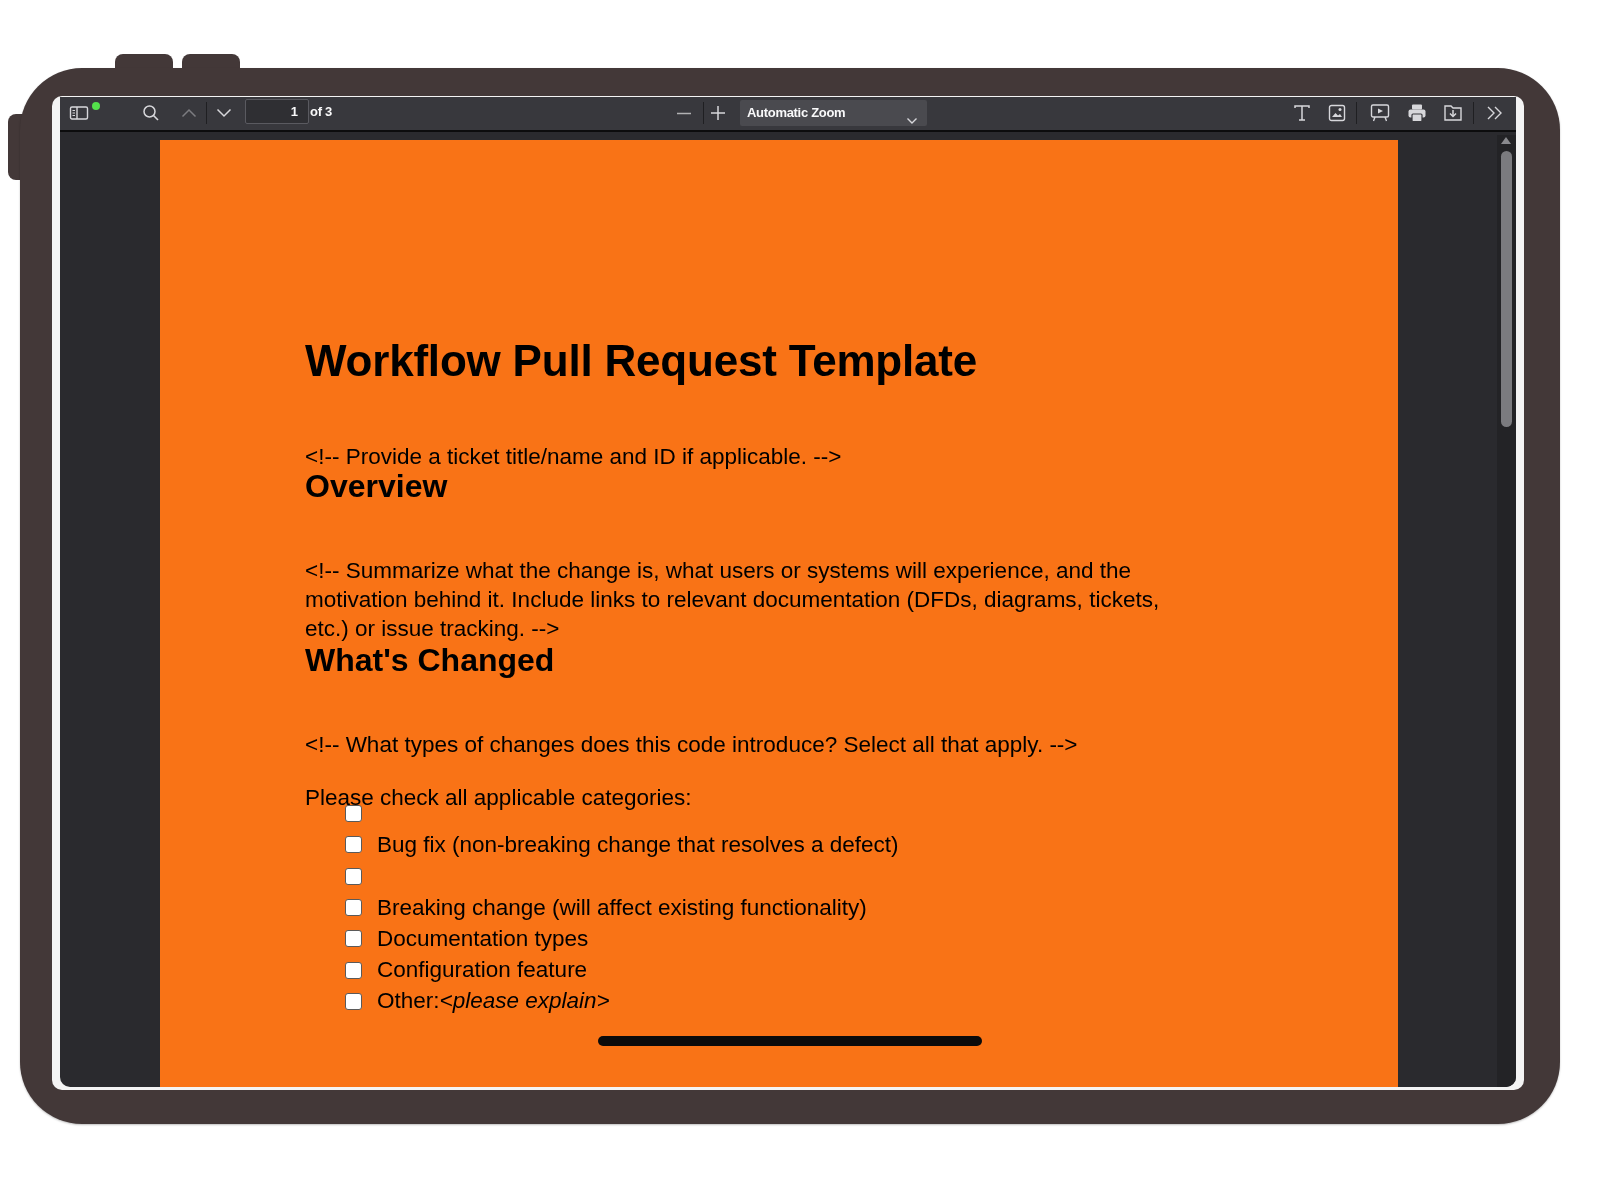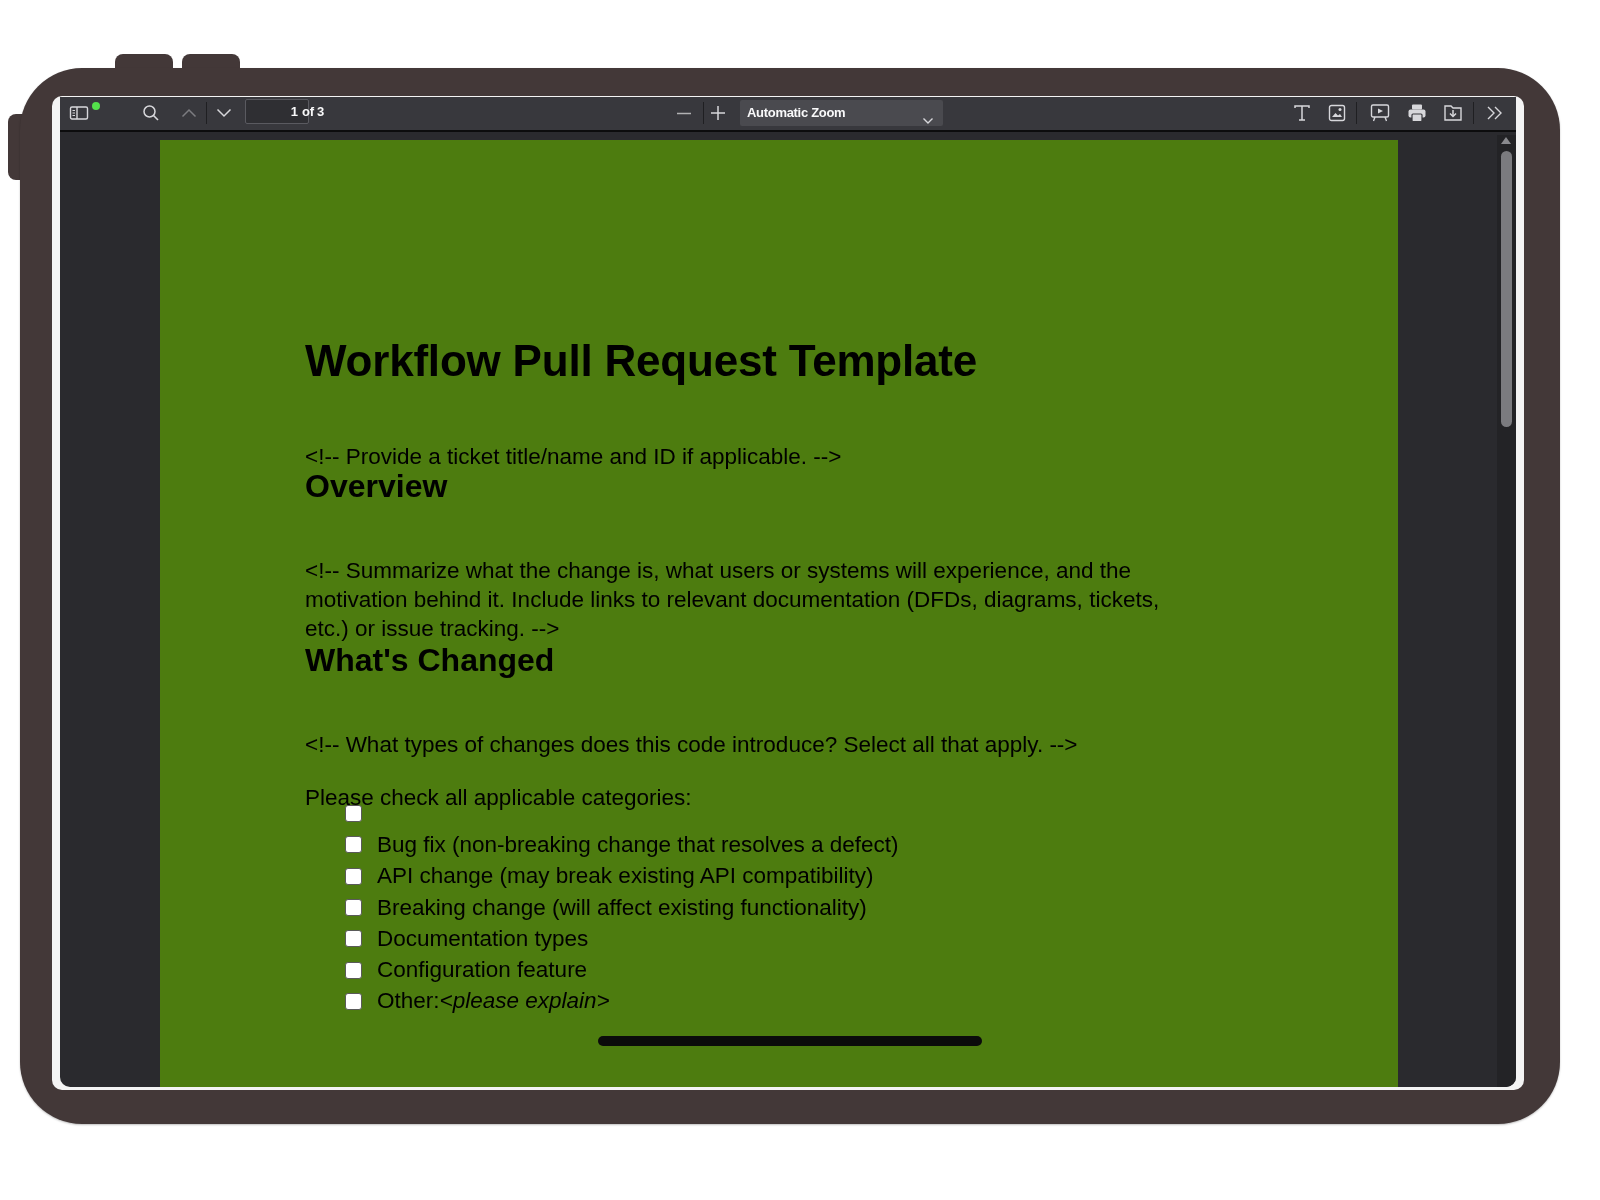--- a/index.html
+++ b/index.html
@@ -32,32 +32,32 @@
     display:flex; align-items:center; justify-content:center;
   }
   .tb-btn svg { display:block; }
   .sep { position:absolute; top:5px; width:1px; height:22px; background:#1f1f22; }
   .page-input {
     position:absolute; left:185px; top:2px; width:64px; height:25px;
     background:#2f2f33; border:1px solid #5a5a60; border-radius:2px;
     box-sizing:border-box; color:#f9f9fa; font-size:13px; font-weight:bold;
     text-align:right; padding-right:10px; line-height:23px;
   }
-  .page-count { position:absolute; left:242px; top:7px; font-weight:bold; font-size:13px; color:#f9f9fa; letter-spacing:-0.3px; }
+  .page-count { position:absolute; left:250px; top:7px; font-weight:bold; font-size:13px; color:#f9f9fa; letter-spacing:-0.3px; }
   .zoom-select {
-    position:absolute; left:680px; top:3px; width:203px; height:26px;
+    position:absolute; left:680px; top:3px; width:187px; height:26px;
     background:#4a4a4f; border-radius:2px; color:#f9f9fa; font-size:13px; font-weight:bold;
     box-sizing:border-box; padding-left:7px; line-height:26px; letter-spacing:-0.3px;
   }
   .zoom-select .chev { position:absolute; right:9px; top:8px; }
   .dot { position:absolute; left:27px; top:2px; width:8px; height:8px; border-radius:50%; background:#54e04b; }
 
   .page {
     position:absolute; left:100px; top:43px; width:1238px; height:950px;
-    background:#4d7c0f;
+    background:#f97316;
   }
   .doc { position:absolute; left:145px; top:0; width:960px; color:#000; }
   .h1 { position:absolute; top:196px; left:0; font-size:44px; font-weight:bold; white-space:nowrap; letter-spacing:-0.2px; }
   .p { position:absolute; left:0; font-size:22.5px; line-height:29.5px; white-space:nowrap;margin-top:40px; }
   .h2 { position:absolute; left:0; font-size:32px; font-weight:bold; white-space:nowrap; }
   .cb-list { position:absolute; left:40px; top:658px; }
   .cb-item { position:relative; height:31.3px; display:flex; align-items:center; font-size:22.5px; white-space:nowrap; }
   .cb {
     width:17px; height:17px; border:1.6px solid #5a5a5a; border-radius:3px; box-sizing:border-box;
     margin-right:15px; background:#fff; flex:0 0 auto;
@@ -224,21 +224,20 @@
       <div class="cb-list">
         <div class="cb-item">
           <span class="cb"></span>
         </div>
         <div class="cb-item">
           <span class="cb"></span>
           <span>Bug fix (non-breaking change that resolves a defect)</span>
         </div>
         <div class="cb-item">
           <span class="cb"></span>
-          <span>API change (may break existing API compatibility)</span>
         </div>
         <div class="cb-item">
           <span class="cb"></span>
           <span>Breaking change (will affect existing functionality)</span>
         </div>
         <div class="cb-item">
           <span class="cb"></span>
           <span>Documentation types</span>
         </div>
         <div class="cb-item">

